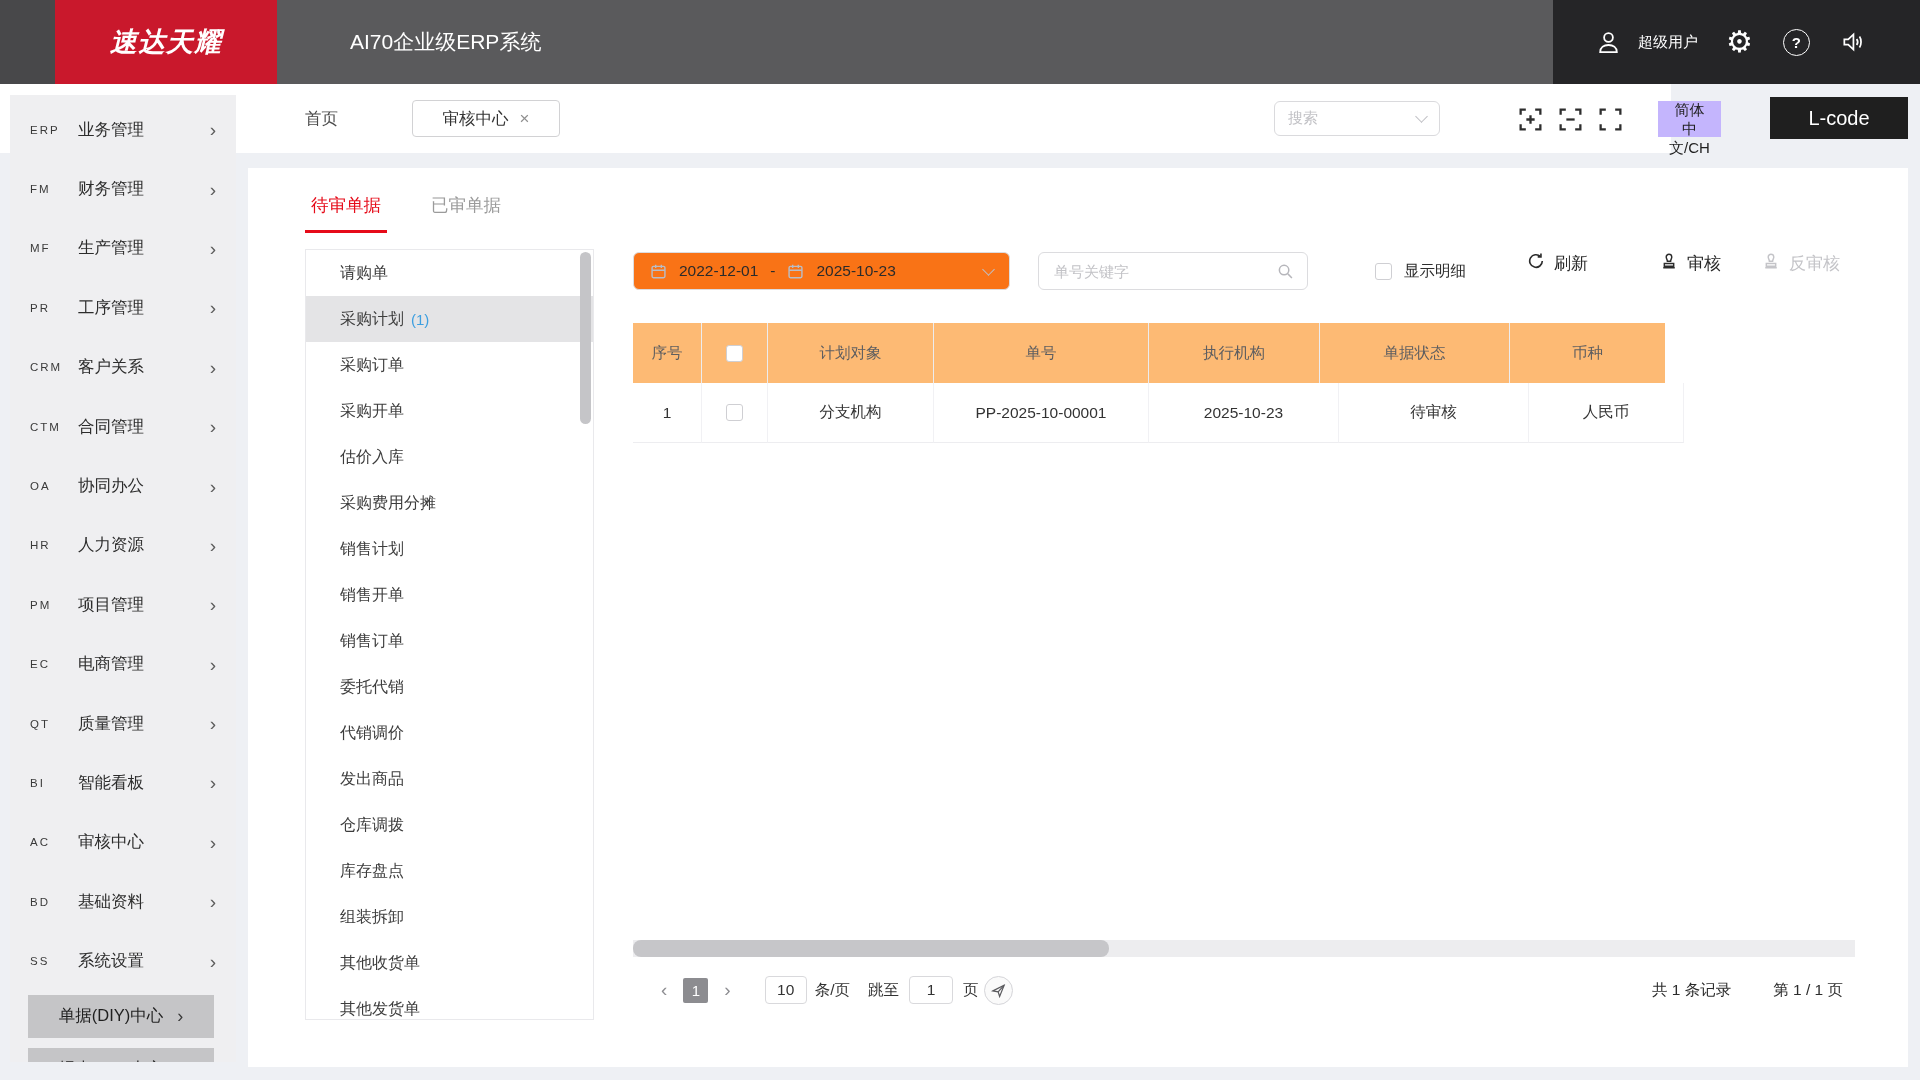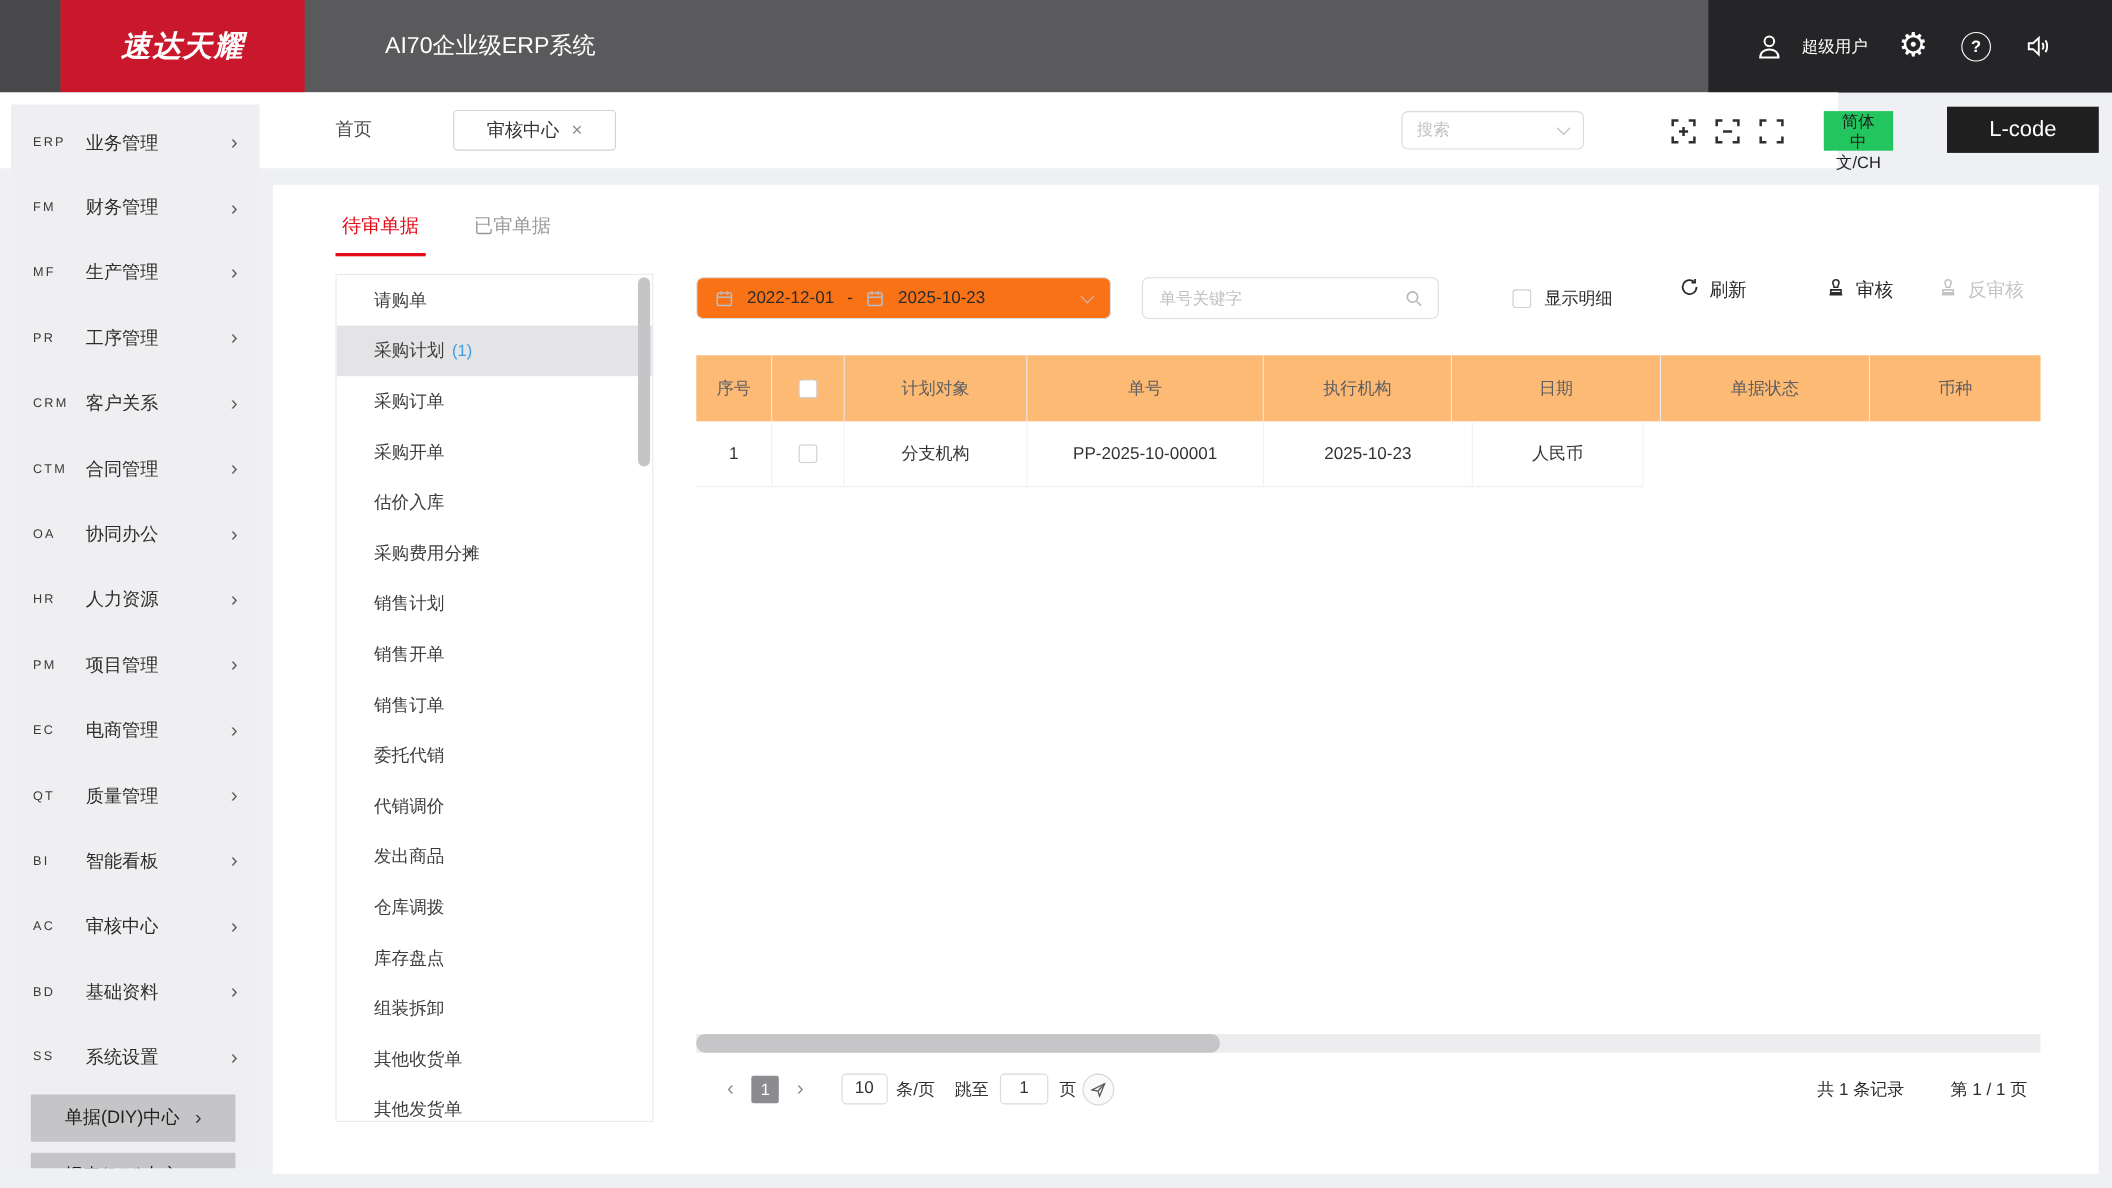--- a/index.html
+++ b/index.html
@@ -27,21 +27,21 @@
         border-radius:4px;display:flex;align-items:center;justify-content:center;gap:11px;
         font-size:16.5px;color:#333;box-sizing:border-box;background:#fff;cursor:pointer;}
   .wtab .x{color:#8f8f8f;font-size:17px;}
   .search-select{position:absolute;left:1274px;top:17px;width:166px;height:35px;border:1px solid #dadadd;
         border-radius:6px;display:flex;align-items:center;box-sizing:border-box;padding:0 13px;
         color:#c2c2c6;font-size:15px;background:#fff;cursor:text;}
   .chev-down{margin-left:auto;width:8px;height:8px;border-right:1.6px solid #bfbfc4;
         border-bottom:1.6px solid #bfbfc4;transform:rotate(45deg);margin-top:-4px;}
   .brk{position:absolute;top:22px;width:27px;height:27px;cursor:pointer;}
   .brk svg{display:block;}
-  .lang{position:absolute;left:1658px;top:17px;height:36px;padding:0 11px;background:#22c55e;
+  .lang{position:absolute;left:1658px;top:17px;height:36px;padding:0 11px;background:#c4b5fd;
         border:none;font-size:15px;color:#1f1f1f;font-family:inherit;cursor:pointer;}
   .lcode{position:absolute;left:1770px;top:13px;width:138px;height:42px;background:#1f1f1f;color:#fff;
         font-size:20px;border:none;font-family:inherit;cursor:pointer;}
   
   .sidebar{position:absolute;left:10px;top:95px;width:226px;height:967px;background:#efeff1;
         overflow:hidden;box-sizing:border-box;padding-top:5px;}
   .side-item{height:59.4px;display:flex;align-items:center;padding-left:20px;cursor:pointer;}
   .side-code{width:42px;font-size:11.5px;color:#3a3a3a;letter-spacing:2px;}
   .side-label{font-size:16.5px;color:#2c2c2c;margin-left:6px;}
   .side-chev{margin-left:auto;margin-right:20px;color:#5c5c5c;font-size:19px;line-height:1;}
@@ -421,34 +421,34 @@
 
   <div class="tbl">
     <div class="trow thead">
       <div class="cell c1">序号</div>
       <div class="cell c2">
         <span class="cb"></span>
       </div>
       <div class="cell c3">计划对象</div>
       <div class="cell c5">单号</div>
       <div class="cell c4">执行机构</div>
-      <div class="cell c6">日期</div>
       <div class="cell c7">单据状态</div>
       <div class="cell c8">币种</div>
     </div>
     <div class="tbody">
 
         <div class="trow">
           <div class="cell c1">1</div>
           <div class="cell c2">
             <span class="cb"></span>
           </div>
           <div class="cell c3">分支机构</div>
           <div class="cell c5">PP-2025-10-00001</div>
           <div class="cell c6">2025-10-23</div>
+          <div class="cell c7">待审核</div>
           <div class="cell c8">人民币</div>
         </div>
       </div>
   </div>
 
   <div class="hscroll">
     <div class="hthumb"></div>
   </div>
 
   <div class="pager">

